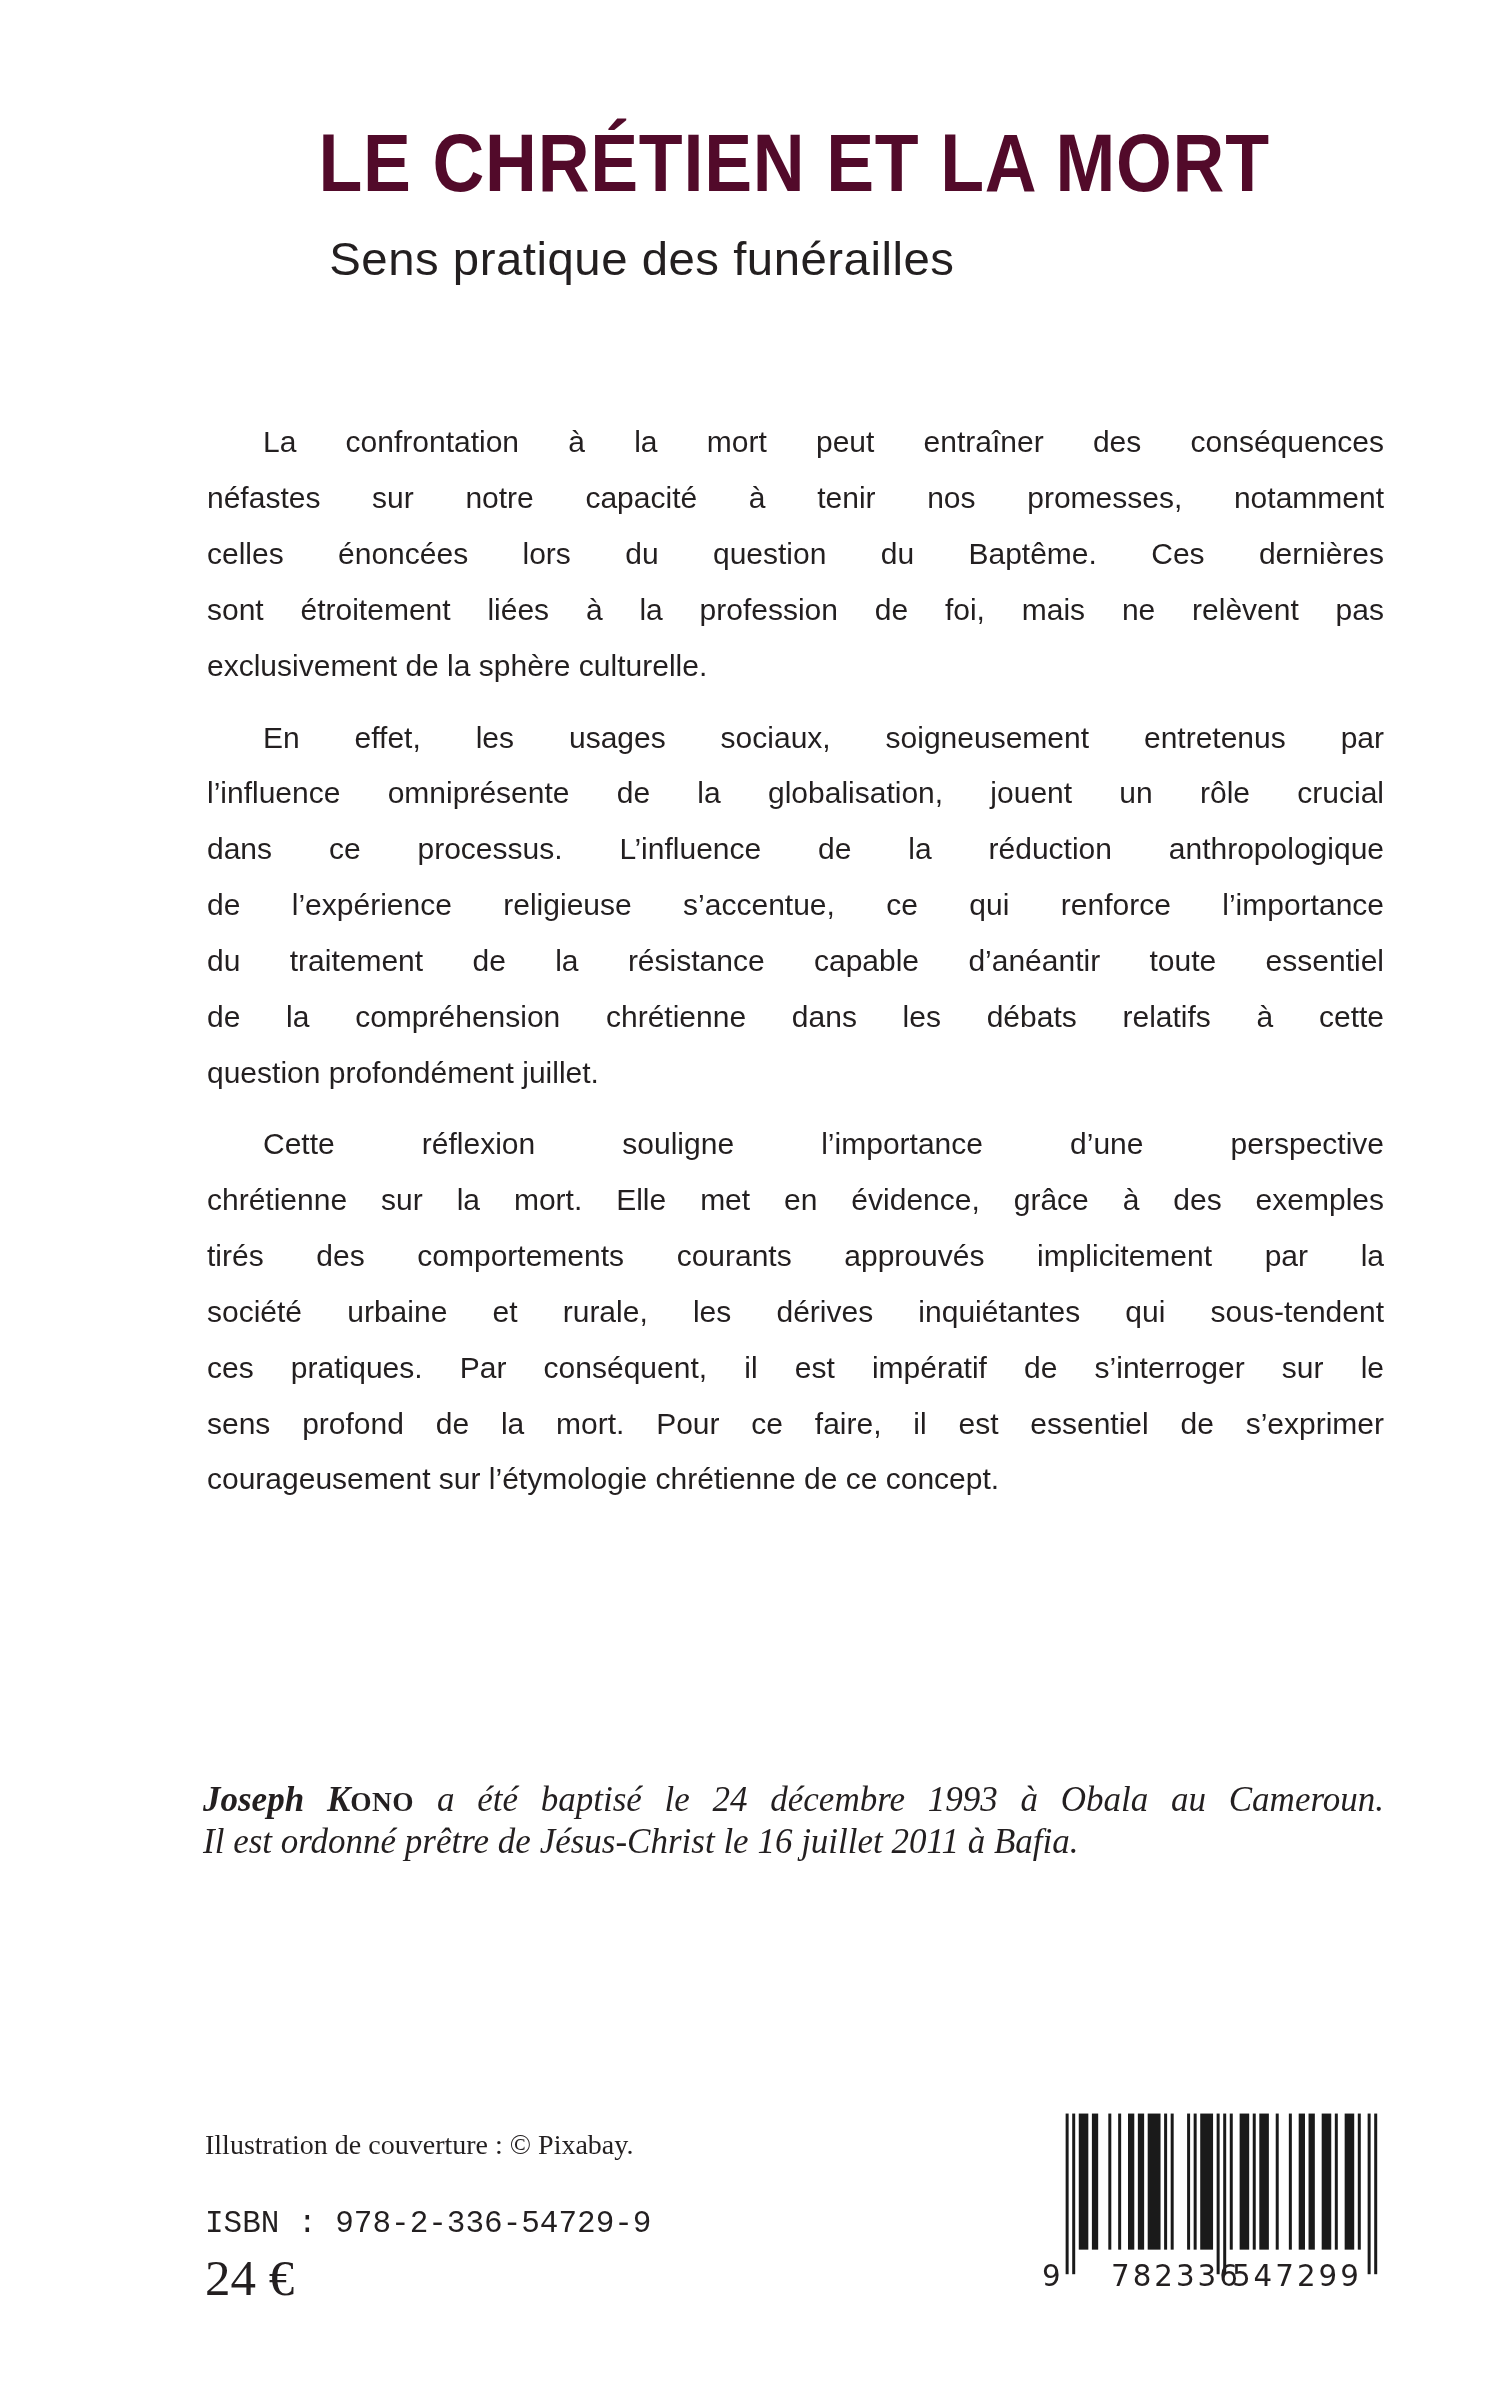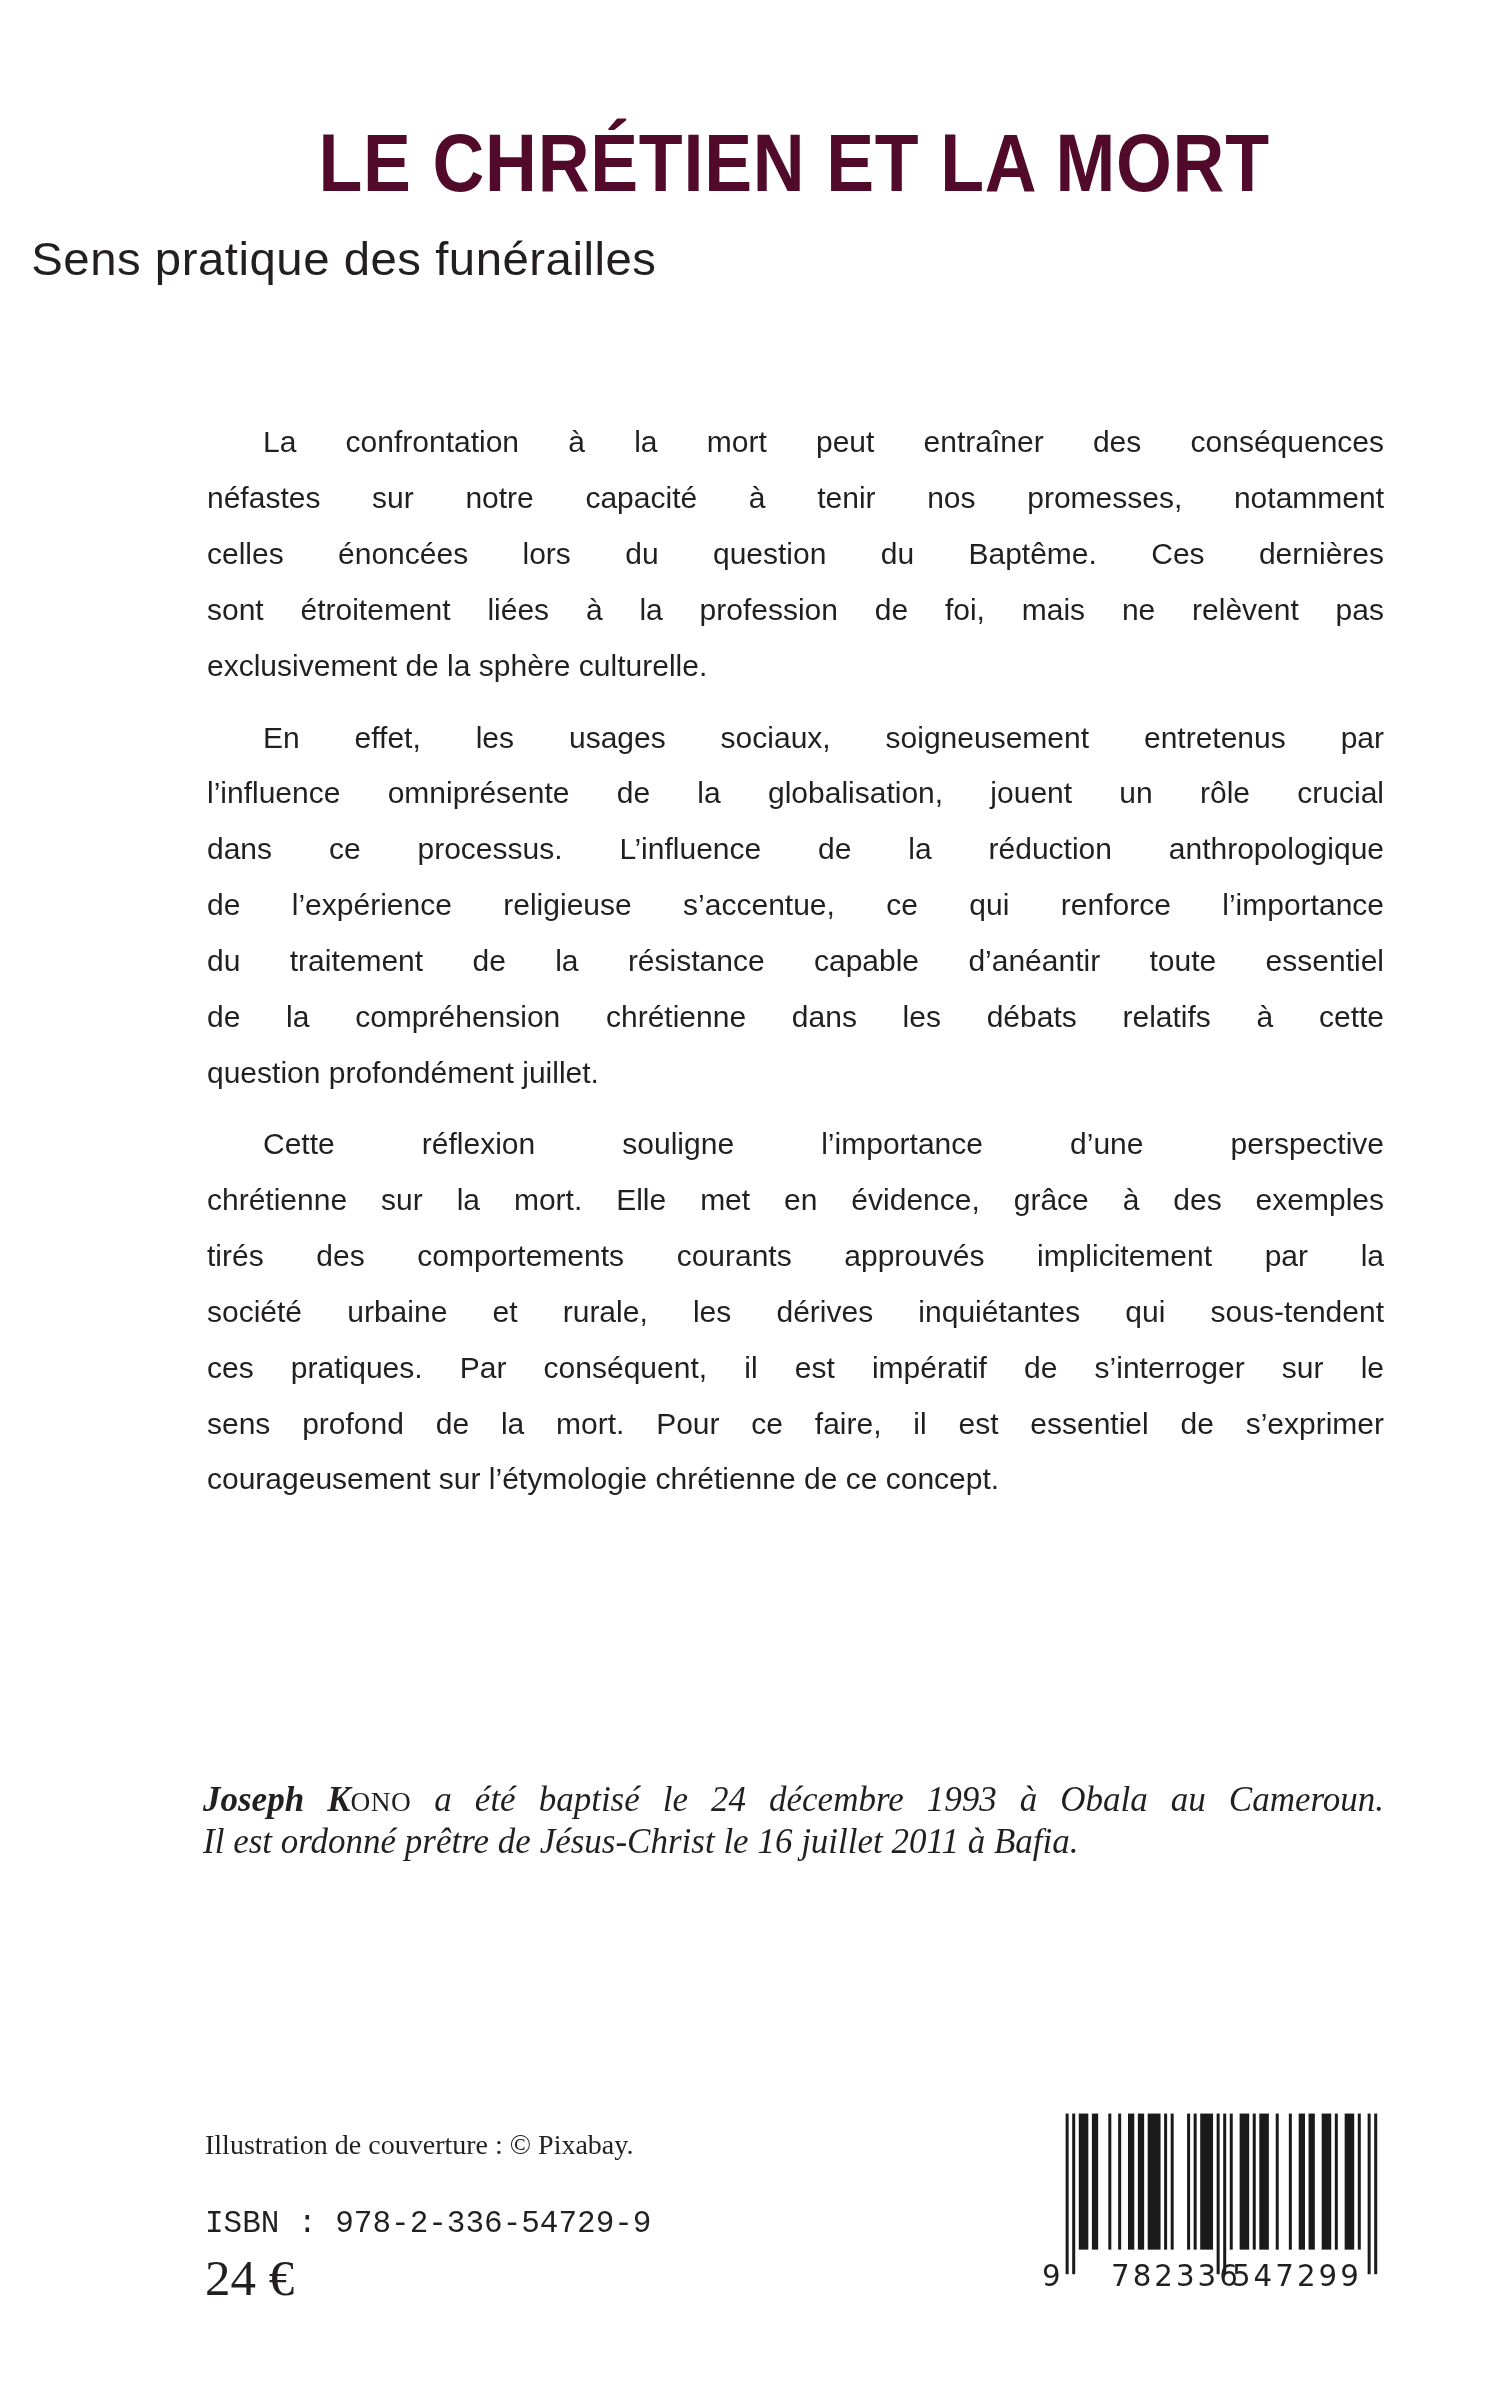--- a/index.html
+++ b/index.html
@@ -11,21 +11,21 @@
     display: inline-block;
     font-family: "Liberation Sans", sans-serif;
     font-weight: 700;
     font-size: 81px;
     line-height: 85px;
     color: #520a2a;
     letter-spacing: 0.9px;
     transform-origin: center center;
     white-space: nowrap;
   }
-  .subtitle-wrap { position: absolute; left: 0; top: 229px; width: 1203px; height: 61px; }
+  .subtitle-wrap { position: absolute; left: 0; top: 229px; width: 1203px; text-align: center; height: 61px; }
   .subtitle {
     display: inline-block;
     font-family: "Liberation Sans", sans-serif;
     font-weight: 400;
     font-size: 46px;
     line-height: 61px;
     color: #231f20;
     transform-origin: center center;
     white-space: nowrap;
     letter-spacing: 0.5px;
@@ -54,21 +54,21 @@
     font-style: italic;
     font-size: 35px;
     line-height: 42px;
     height: 42px;
     color: #231f20;
     white-space: nowrap;
   }
   .bio-line.justify { text-align: justify; text-align-last: justify; white-space: normal; }
   .bio-name { font-weight: 700; }
   .smallcaps-big { font-weight: 700; }
-  .smallcaps-small { font-weight: 400; font-style: normal; font-size: 27.4px; letter-spacing: 0.5px; }
+  .smallcaps-small { font-weight: 700; font-style: normal; font-size: 27.4px; letter-spacing: 0.5px; }
 
   .credit {
     position: absolute; left: 165px; top: 2128px;
     font-family: "Liberation Serif", serif; font-size: 28px; line-height: 34px; color: #231f20; white-space: nowrap;
   }
   .isbn {
     position: absolute; left: 165px; top: 2205px;
     font-family: Liberation Mono, monospace; font-size: 31px; line-height: 38px; color: #231f20; white-space: nowrap;
   }
   .price {

